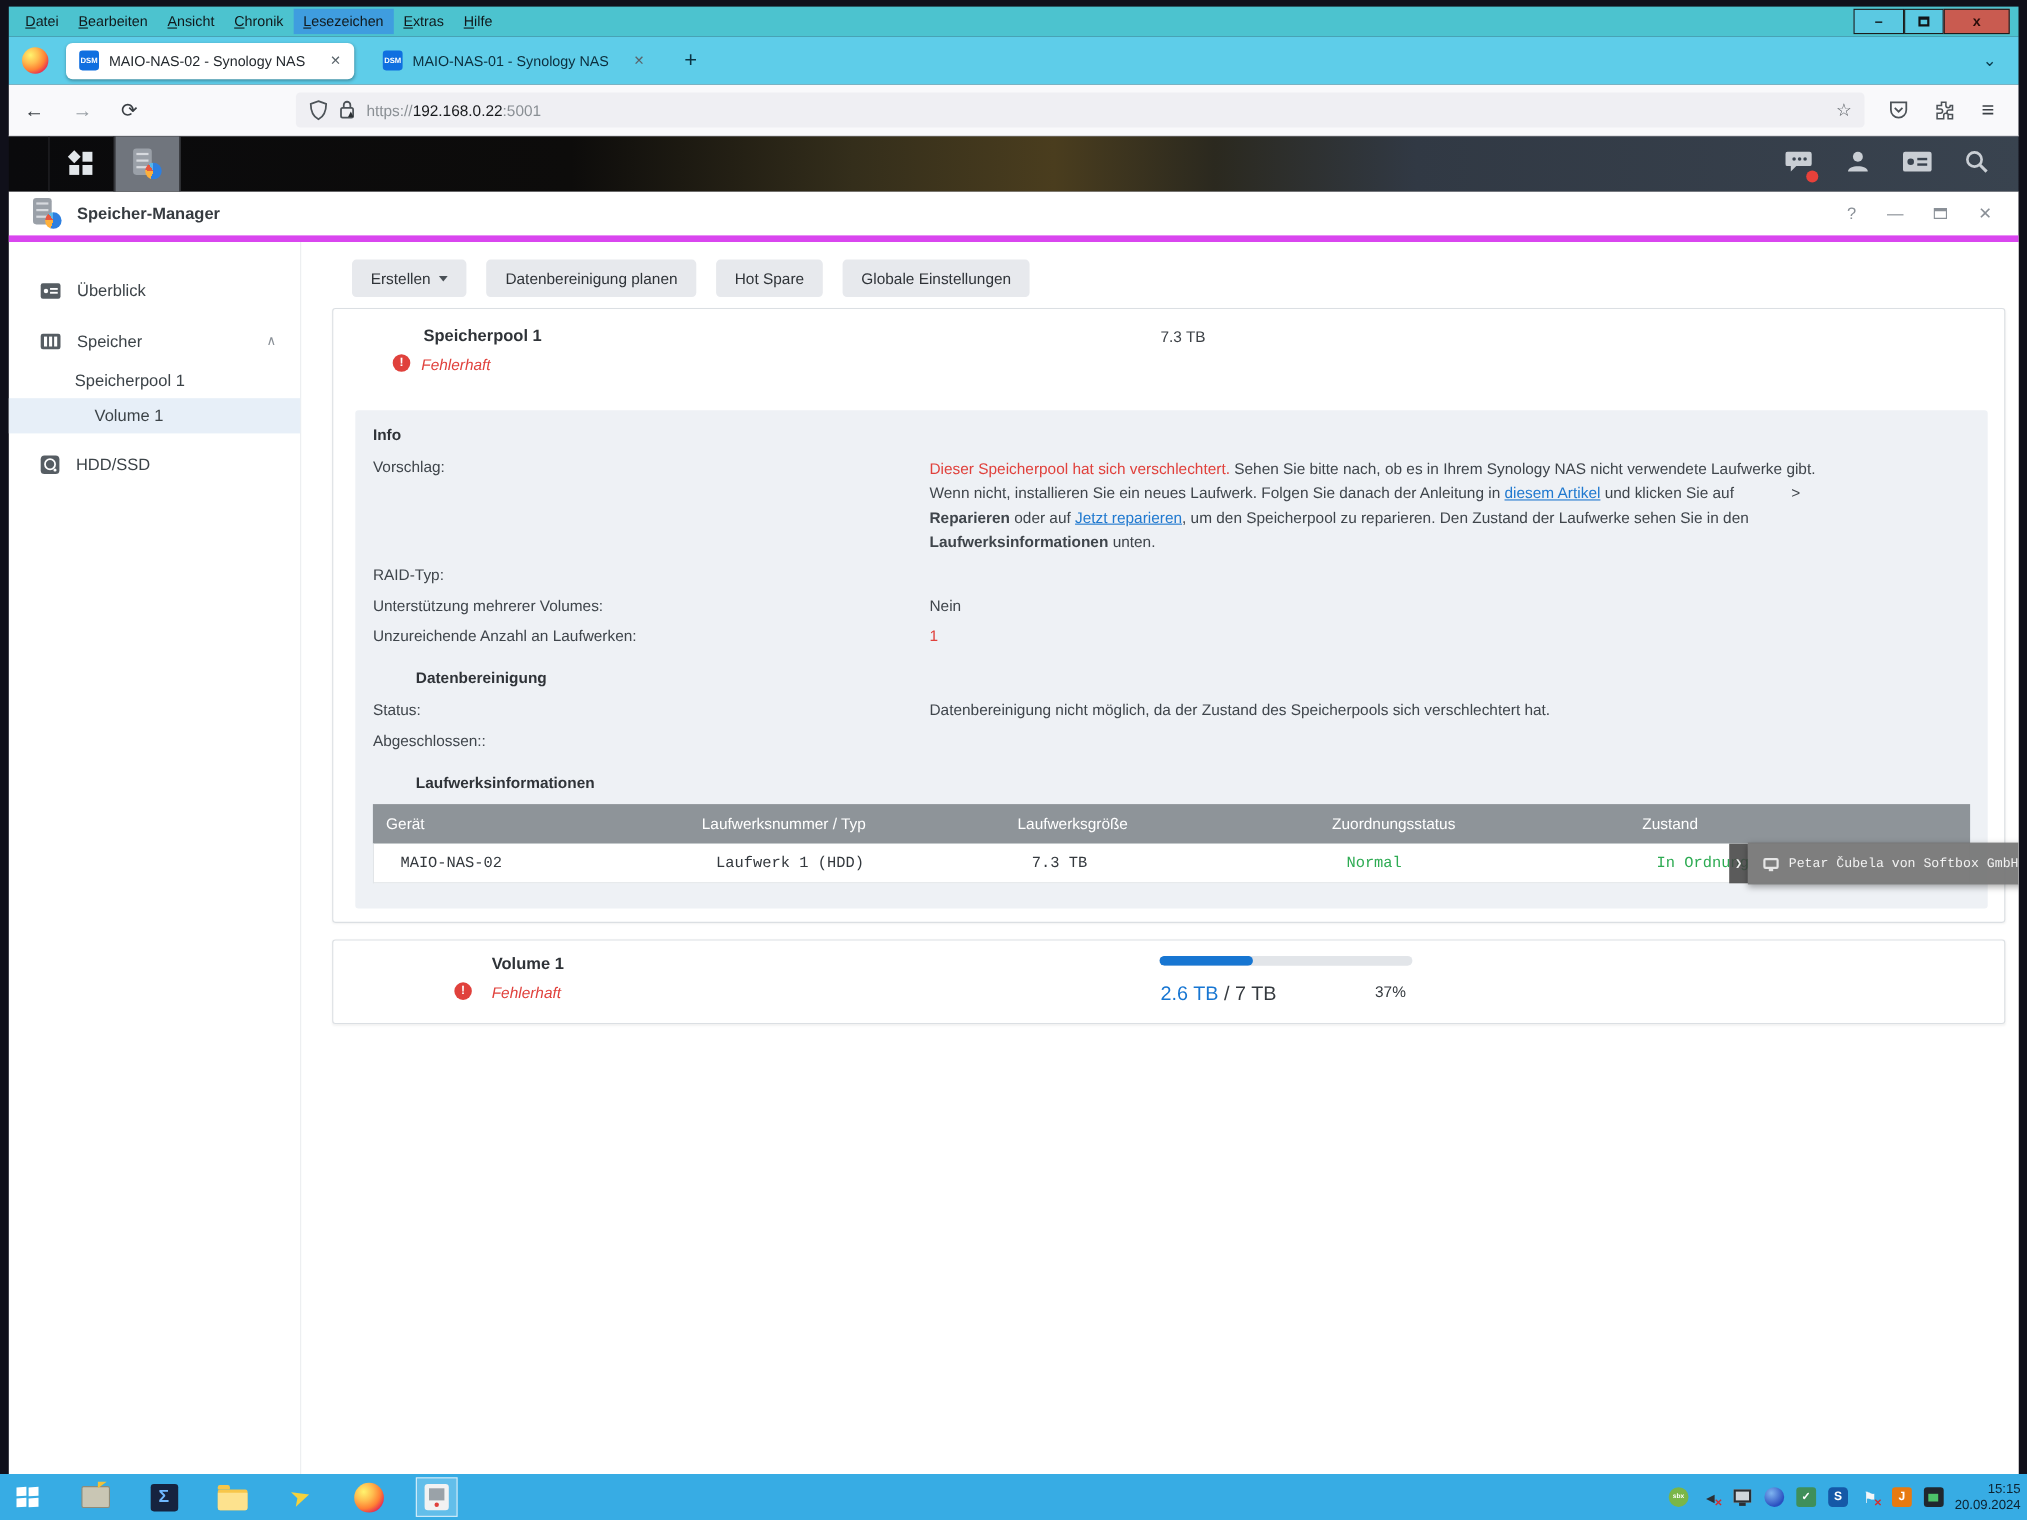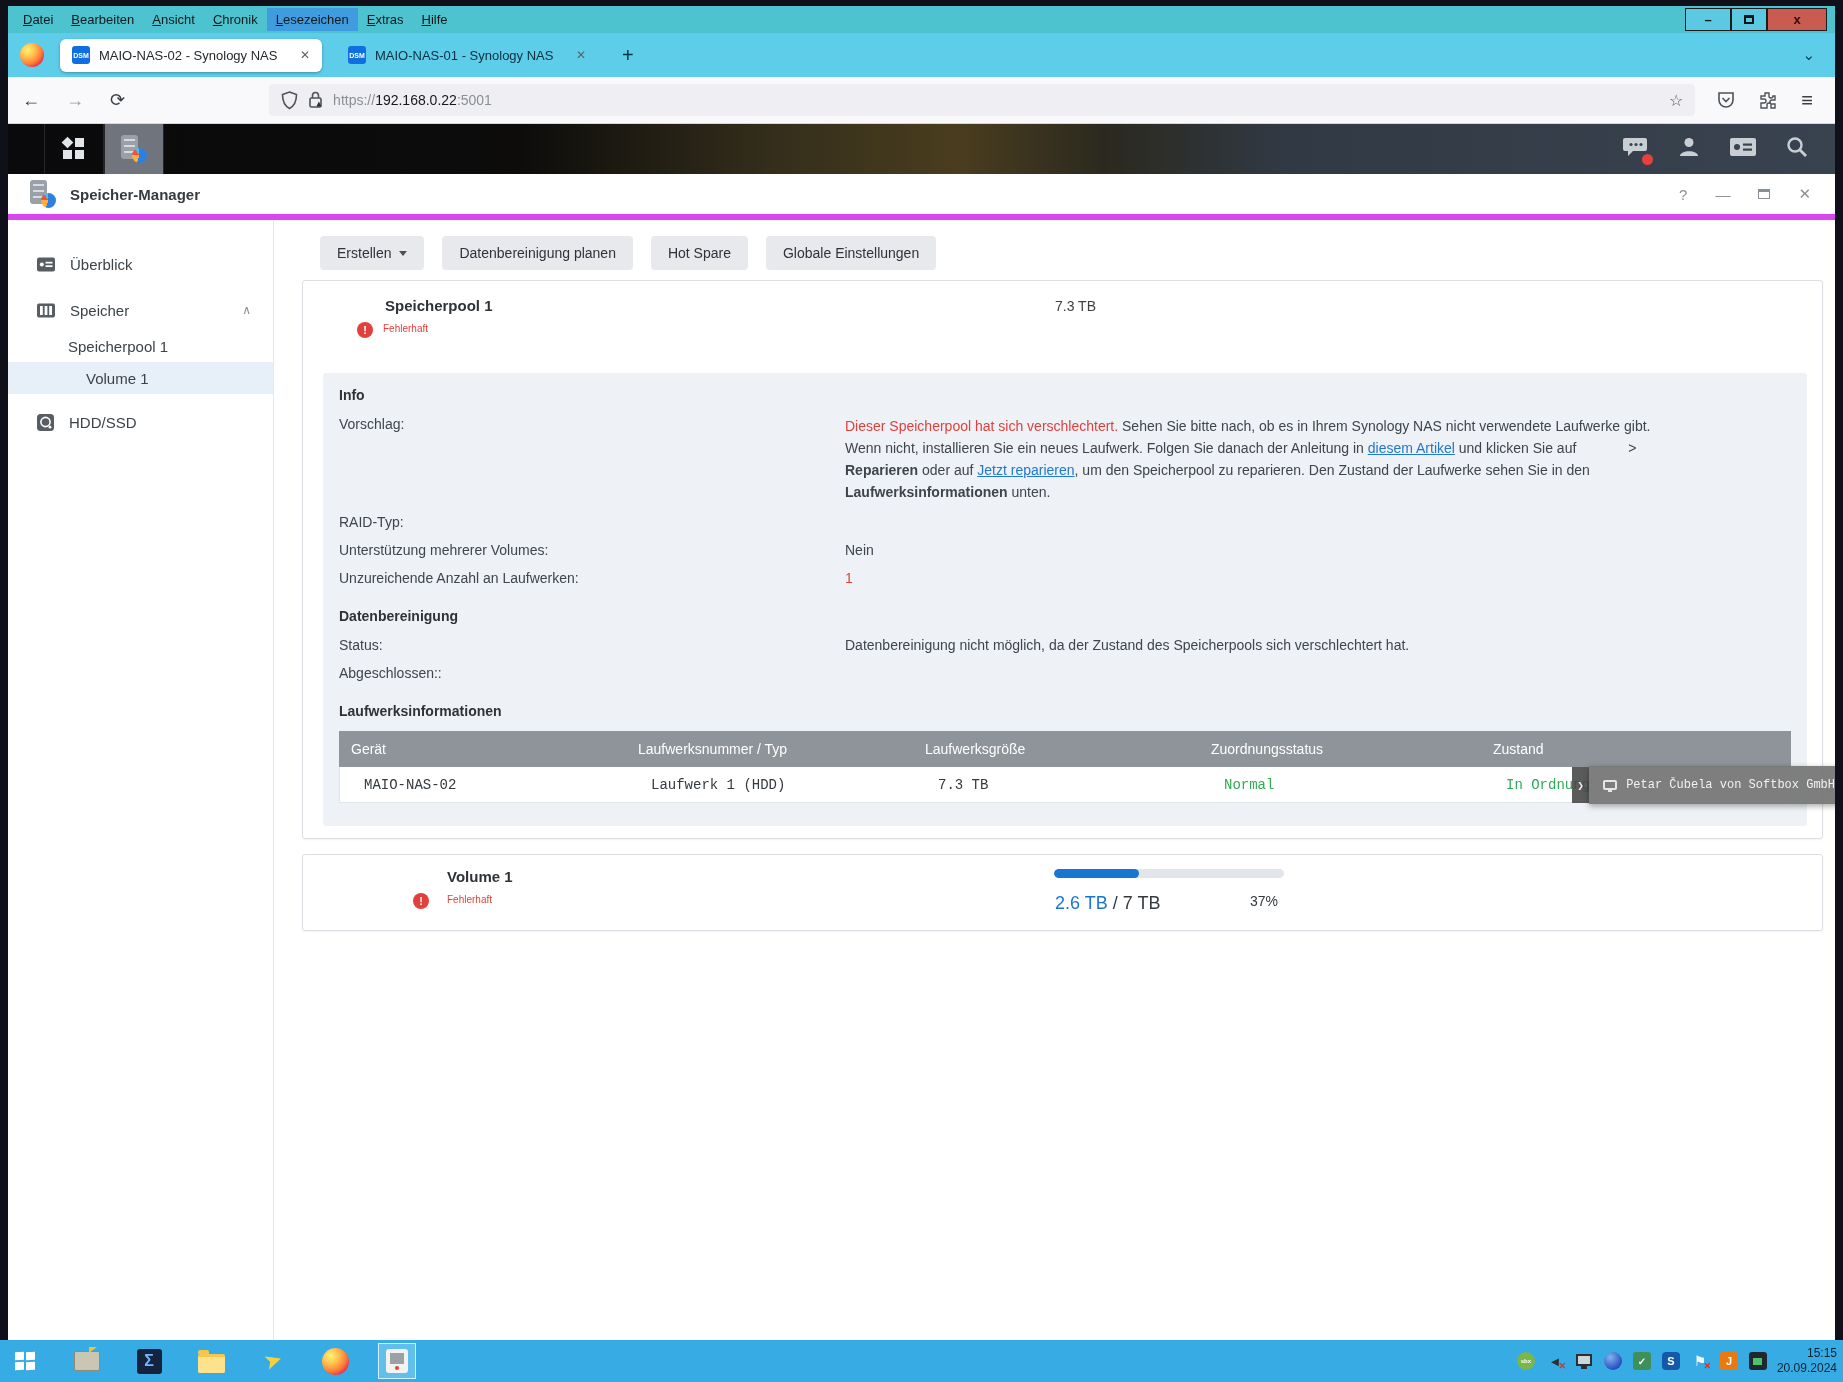--- a/index.html
+++ b/index.html
@@ -80,25 +80,25 @@
   .btn { background:#e7e9ed; border-radius:4px; padding:9px 17px; font-size:14px; color:#2f3338; display:flex; align-items:center; gap:8px; }
   .caret-down { width:0; height:0; border-left:4px solid transparent; border-right:4px solid transparent; border-top:5px solid #4a5056; }
 
   .panel { width:1521px; background:#fff; border:1px solid #dbdfe3; border-radius:3px; position:relative; box-shadow:0 1px 2px rgba(0,0,0,.05); }
   .panel.pool { height:559px; margin-top:10px; }
   .panel.vol { height:77px; margin-top:15px; }
   .p-title { position:absolute; left:82px; top:16px; font-size:15px; font-weight:bold; color:#2f3338; }
   .p-size { position:absolute; left:752px; top:17px; font-size:14px; color:#3c4146; }
   .status-ico { position:absolute; width:16px; height:16px; border-radius:50%; background:#e0413c; color:#fff; font-size:11px; font-weight:bold; display:flex; align-items:center; justify-content:center; }
   .pool .status-ico { left:54px; top:41px; }
-  .p-status { position:absolute; left:80px; top:42px; font-size:10px; color:#e0413c; }
+  .p-status { position:absolute; left:80px; top:42px; font-size:14px; color:#e0413c;font-style:italic; }
 
   .inner { position:absolute; left:20px; top:92px; width:1484px; height:453px; background:#eef1f5; border-radius:3px; padding:14px 16px 0 16px; font-size:14px; color:#3f454b; }
   .sec-h { font-weight:bold; color:#2f3338; margin-bottom:12px; }
-  .sec-h.mt { margin-top:20px; }
+  .sec-h.mt { margin-top:20px;margin-left:39px; }
   .irow { display:flex; margin-bottom:9px; line-height:19px; }
   .ilabel { width:506px; flex:none; }
   .ival { flex:1; }
   .sugg { max-width:845px; line-height:22px; margin-bottom:1px; }
   .red { color:#e0413c; }
   .lnk { color:#2079cf; text-decoration:underline; }
   .b { font-weight:bold; }
   .ico-gap { display:inline-block; width:52px; }
 
   .dtable { width:1452px; margin-top:10px; font-size:14px; }

